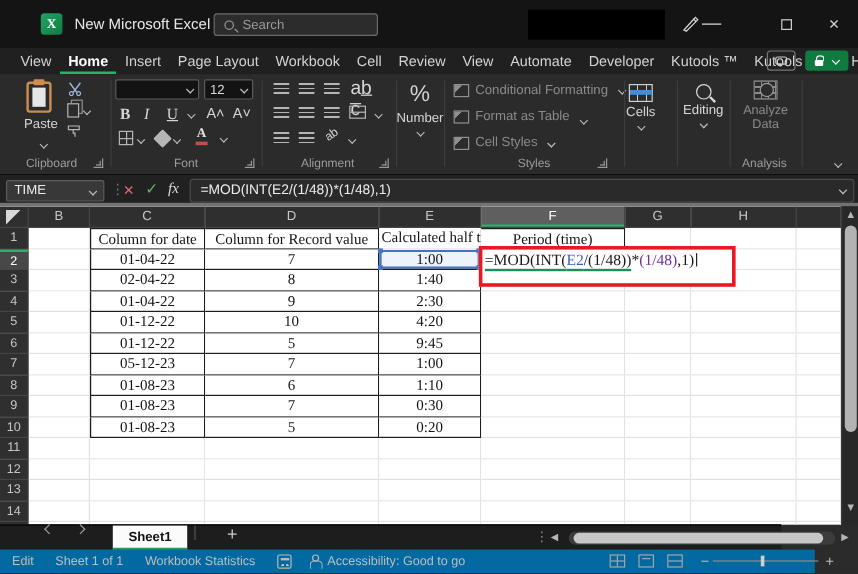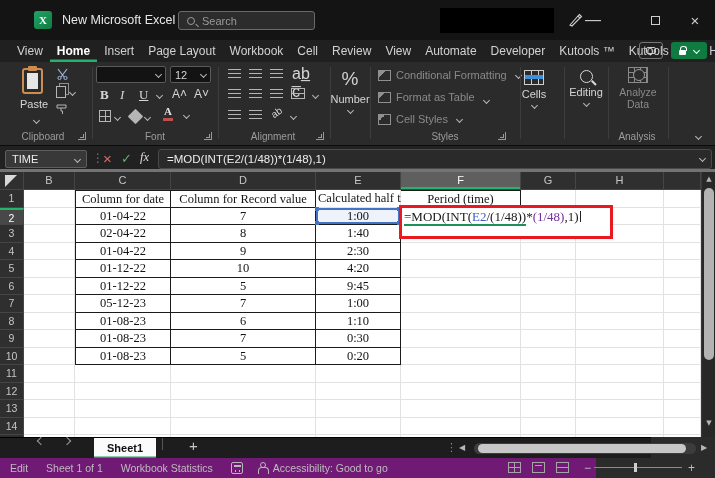--- a/index.html
+++ b/index.html
@@ -127,21 +127,21 @@
     padding:0 13px;line-height:20px;box-shadow:inset 0 -2.5px 0 #1e9e5a}
   .tab-sep{width:1px;height:12px;background:#555;margin-left:6px}
   .addsheet{margin-left:26px;color:#c9c9c9;font-size:15px;line-height:1}
   .tab-dots{position:absolute;left:446px;top:3px;color:#8a8a8a;font-size:11px}
   .hleft{position:absolute;left:459px;top:5px;color:#b5b5b5;font-size:8px}
   .htrack{position:absolute;left:474px;top:5px;width:222px;height:11px;background:#3c3c3c;border-radius:6px}
   .hthumb{position:absolute;left:4px;top:1px;width:208px;height:9px;background:#c7c7c7;border-radius:5px}
   .hright{position:absolute;left:701px;top:5px;color:#b5b5b5;font-size:8px}
 
   
-  .statusbar{position:absolute;left:0;top:458px;width:596px;height:20px;background:#701a75;display:flex;align-items:center;
+  .statusbar{position:absolute;left:0;top:458px;width:679px;height:20px;background:#0369a1;display:flex;align-items:center;
     color:#bdbdbd;font-size:10.5px;gap:0}
   .sitem{margin-left:18px;white-space:nowrap}
   .sitem:first-child{margin-left:10px}
   .calc-ic{width:12px;height:12px;border:1.2px solid #b9b9b9;border-radius:2px;margin-left:18px;
     background:linear-gradient(#b9b9b9,#b9b9b9) 2px 2px/7px 2px no-repeat,
       radial-gradient(circle at 3.5px 8px,#b9b9b9 1px,transparent 1.1px),radial-gradient(circle at 7.5px 8px,#b9b9b9 1px,transparent 1.1px)}
   .acc-ic{margin-left:14px;width:11px;height:12px;position:relative}
   .acc-ic::before{content:"";position:absolute;left:3.5px;top:0;width:4px;height:4px;border:1.2px solid #b9b9b9;border-radius:50%}
   .acc-ic::after{content:"";position:absolute;left:1px;top:5px;width:9px;height:6px;border:1.2px solid #b9b9b9;border-bottom:none;border-radius:4px 4px 0 0}
   .acc-label{margin-left:5px}

